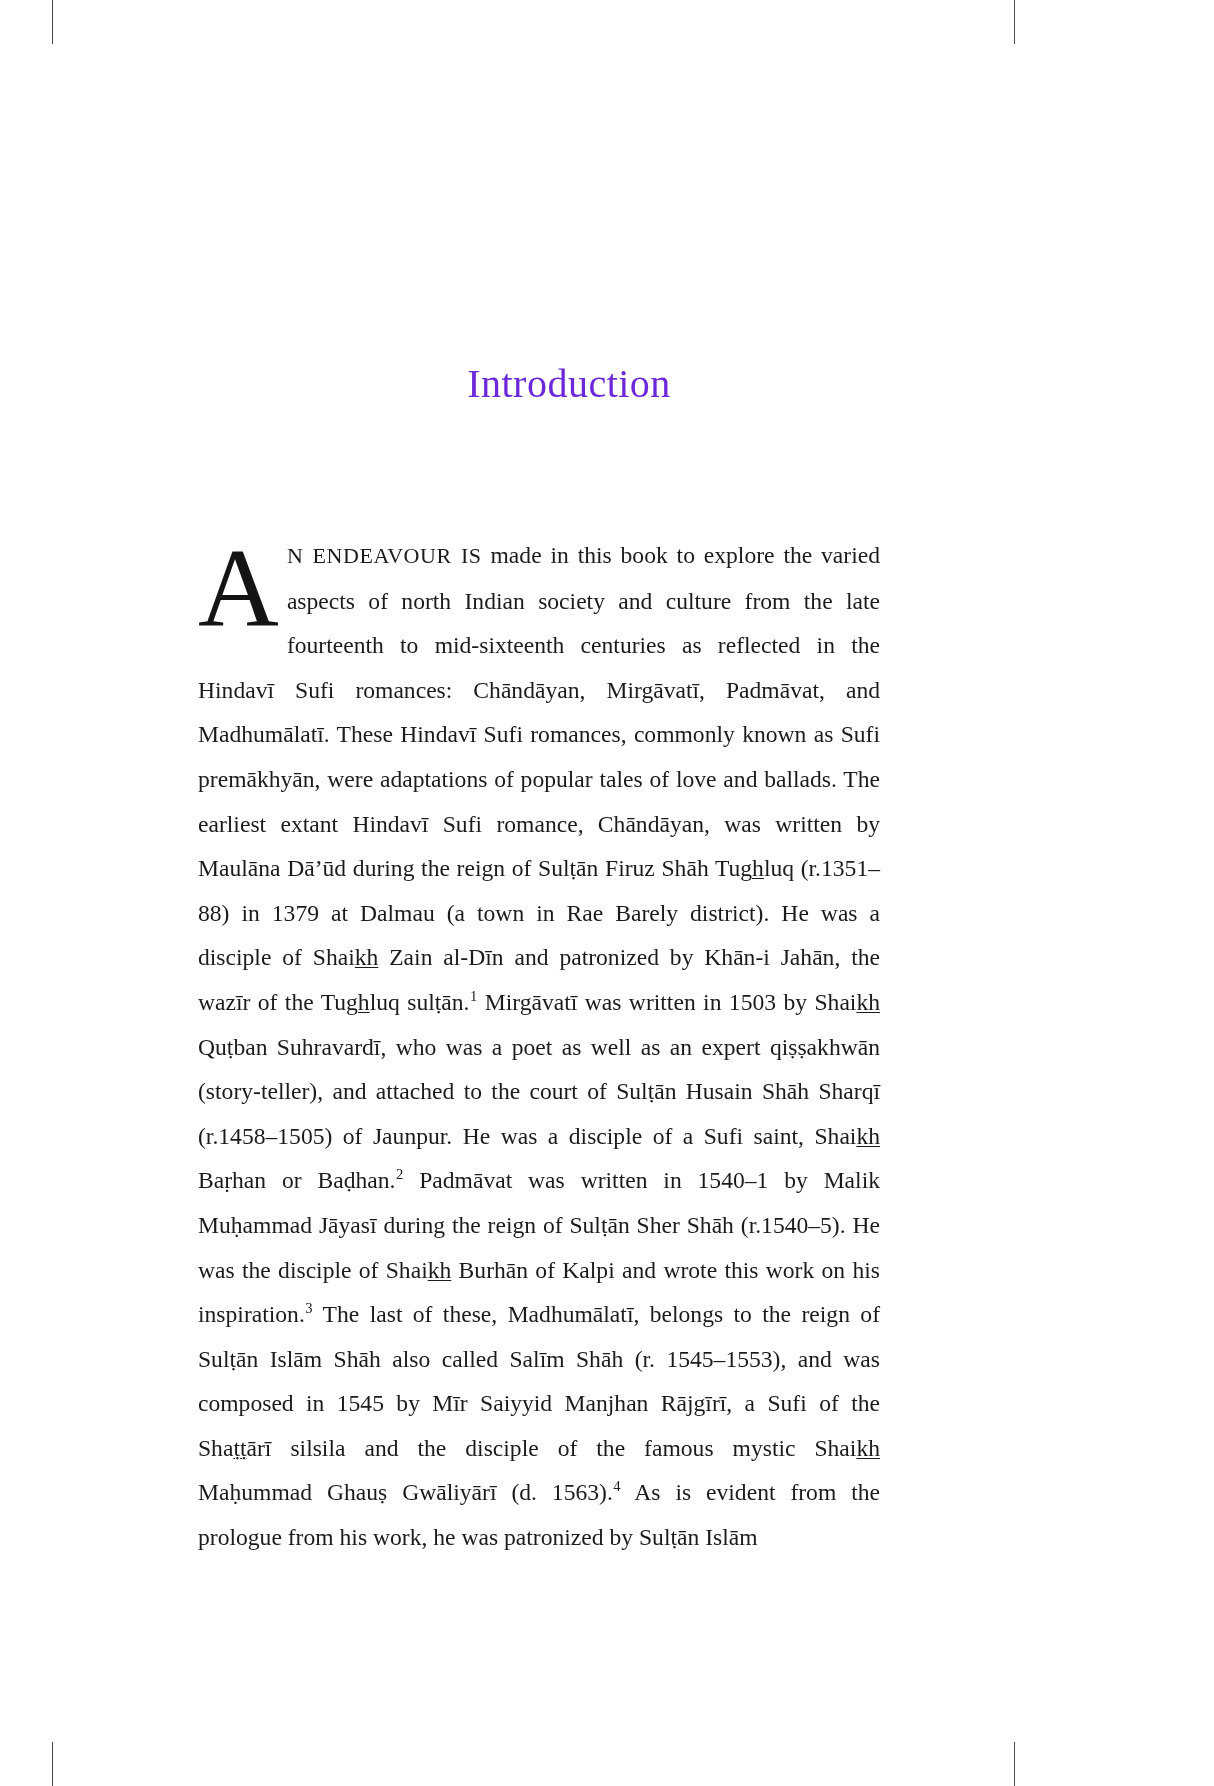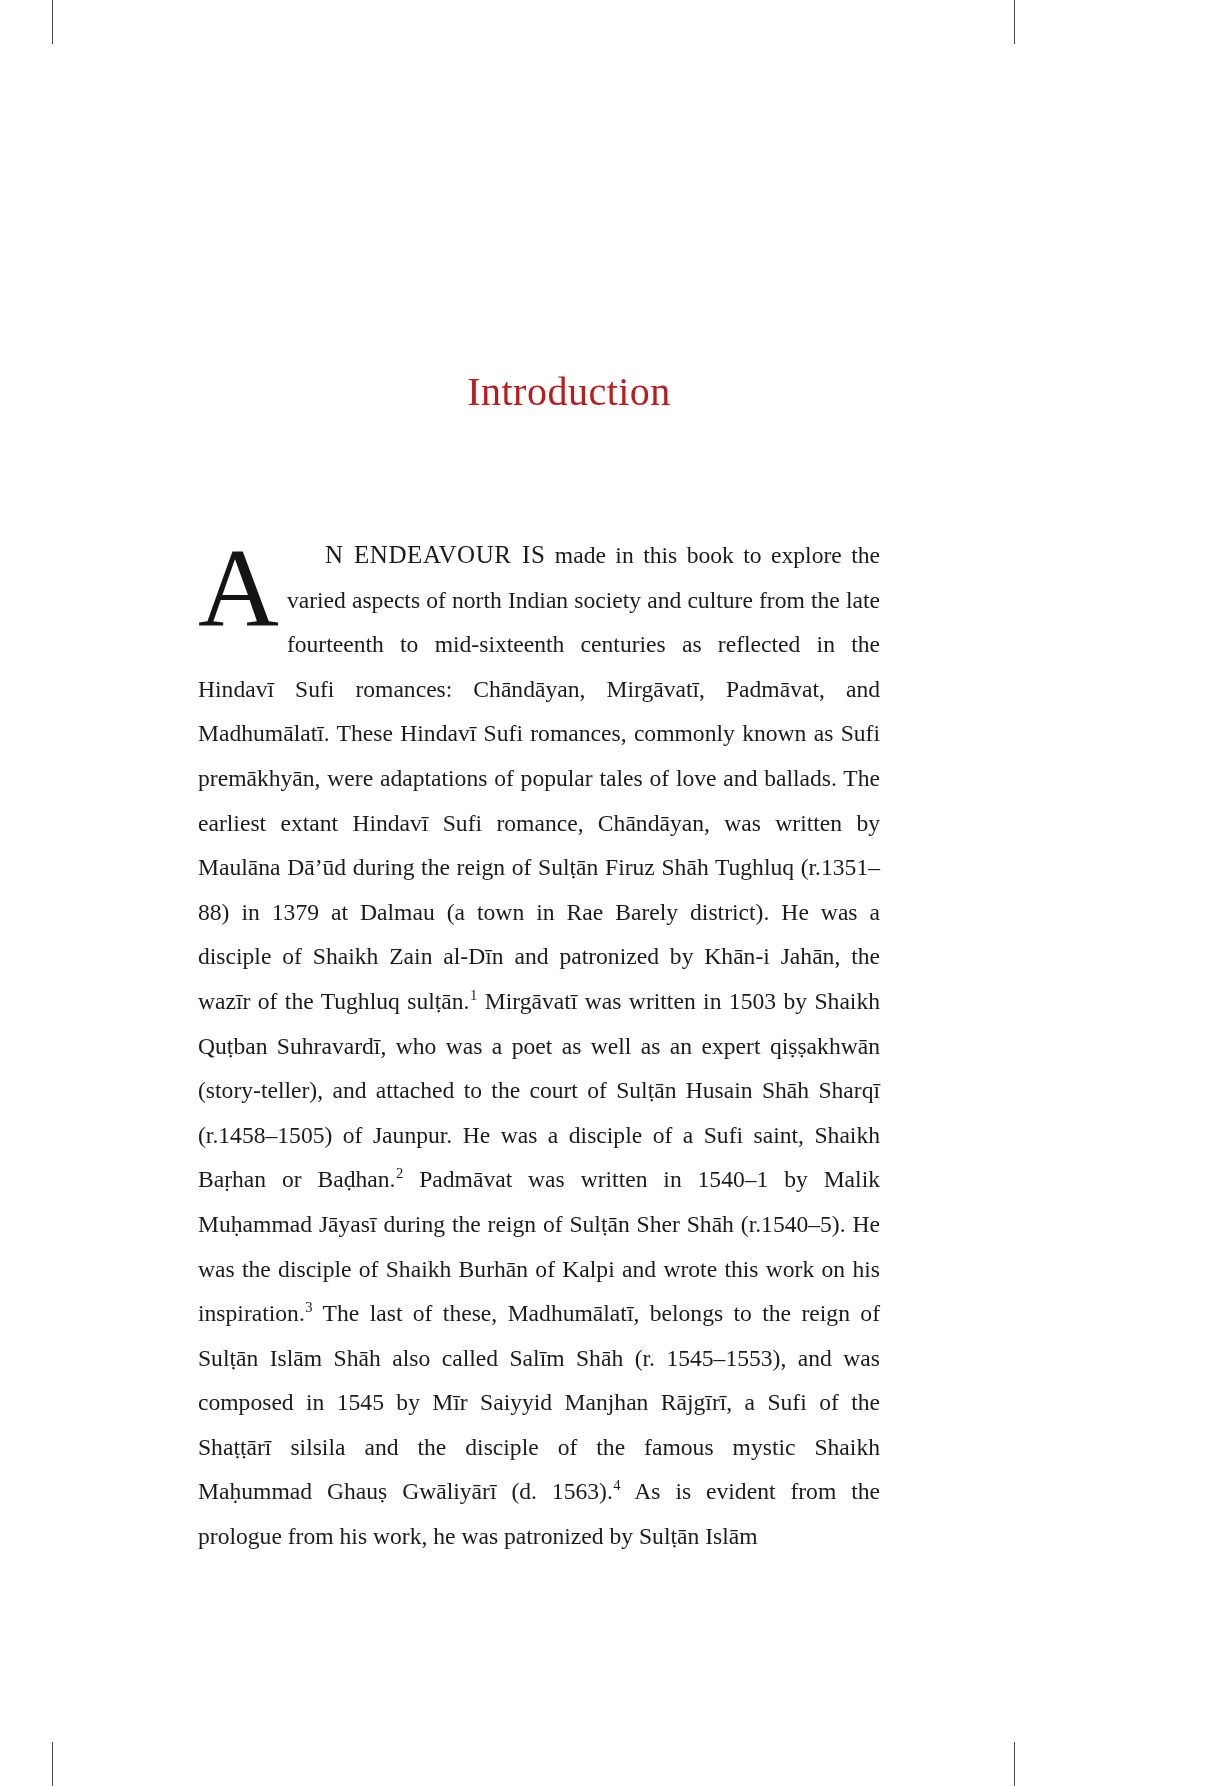--- a/index.html
+++ b/index.html
@@ -33,27 +33,27 @@
     position: absolute;
     left: 0;
     top: 0;
     width: 1214px;
     height: 1786px;
   }
 
   .chapter-title {
     position: absolute;
     left: 0;
-    top: 368px;
+    top: 360px;
     width: 1138px;
     text-align: center;
     font-size: 40px;
     font-weight: normal;
     letter-spacing: 0.5px;
-    color: #b91c1c;
+    color: #6d28d9;
     margin: 0;
   }
 
   .textblock {
     position: absolute;
     left: 198px;
     top: 533px;
     width: 682px;
     font-size: 23.6px;
     line-height: 44.6px;
@@ -69,29 +69,29 @@
     font-size: 112px;
     line-height: 0.84;
     padding: 8px 6px 0 0;
     margin: 0 2px 0 0;
     font-weight: normal;
     color: #141414;
     font-family: "Liberation Serif", "DejaVu Serif", serif;
   }
 
   .smallcaps {
-    font-size: 25px;
+    font-size: 22px;
     letter-spacing: 0.6px;
-    margin-left: 38px;
   }
 
   .it { }
 
   
   .ul {
+    text-decoration: underline;
     text-underline-offset: 2px;
     text-decoration-thickness: 1.2px;
   }
 
   sup.fn {
     font-size: 0.62em;
     vertical-align: 0.62em;
     line-height: 0;
     padding-left: 0.5px;
   }

